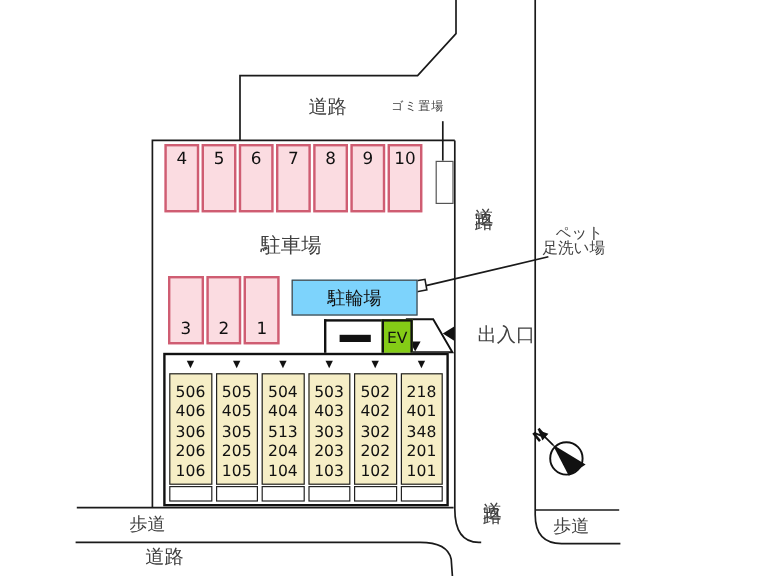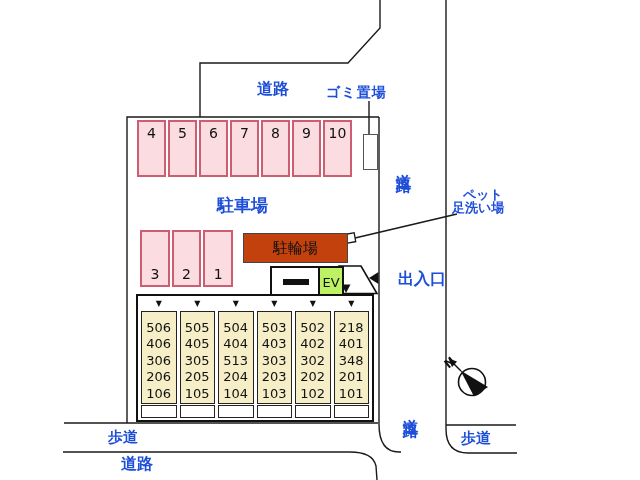--- a/index.html
+++ b/index.html
@@ -2,40 +2,40 @@
 <html><head>
 <meta charset="utf-8">
 <style>
   html,body{margin:0;padding:0;background:#fff;}
   #stage{
     position:relative;width:640px;height:480px;background:#ffffff;
     font-family:"DejaVu Sans",sans-serif;color:#111;overflow:hidden;
   }
   #lines{position:absolute;left:0;top:0;z-index:1;}
   .abs{position:absolute;z-index:2;}
-  .lbl{white-space:nowrap;line-height:1.15;color:#1d4ed8;font-weight:bold;}
+  .lbl{white-space:nowrap;line-height:1.15;color:#404040;}
   .f17{font-size:17px;} .f16{font-size:16px;} .f15{font-size:15px;}
-  .f14{font-size:14px;letter-spacing:1px;}
+  .f14{font-size:10px;letter-spacing:1px;}
   .vert{writing-mode:vertical-rl;text-orientation:upright;letter-spacing:3px;font-size:16px;}
   
   .garbage-box{width:13px;height:34px;background:#fff;border:1.5px solid #555;}
   
   .pk-row{display:flex;gap:2px;}
   .pk-cell{flex:1;background:#fbdce1;border:2px solid #cf5d72;display:flex;
            justify-content:center;font-size:14px;}
   .pk-top .pk-cell{align-items:flex-start;padding-top:3px;}
   .pk-side .pk-cell{align-items:flex-end;padding-bottom:3px;}
   .pk-top{width:215px;height:57px;} .pk-side{width:93px;height:57px;}
   
-  .bike-box{width:103px;height:28px;background:#c2410c;border:1.5px solid #444;
+  .bike-box{width:103px;height:28px;background:#7dd3fc;border:1.5px solid #444;
             display:flex;align-items:center;justify-content:center;font-size:15px;}
   .stairs-box{width:48px;height:28px;background:#fff;border:2px solid #111;border-right:none;
             display:flex;align-items:center;justify-content:center;}
   .stairs-bar{width:26px;height:6px;background:#111;}
-  .ev-box{width:22px;height:28px;background:#bef264;border:2px solid #111;
+  .ev-box{width:22px;height:28px;background:#84cc16;border:2px solid #111;
             display:flex;align-items:center;justify-content:center;font-size:13px;}
   
   .building{width:238px;height:128px;background:#fff;border:2.5px solid #111;
             box-sizing:border-box;display:flex;flex-direction:column;padding:0 3px;}
   .marker-band{height:15px;display:flex;gap:3px;}
   .marker-band span{flex:1;text-align:center;font-size:8px;line-height:15px;color:#111;}
   .col-row{flex:1;display:flex;gap:3px;}
   .bcol{flex:1;background:#f6eec6;border:1.5px solid #222;display:flex;flex-direction:column;
         justify-content:flex-end;align-items:center;padding-bottom:1px;}
   .bcol span{font-size:13px;line-height:16.5px;}

